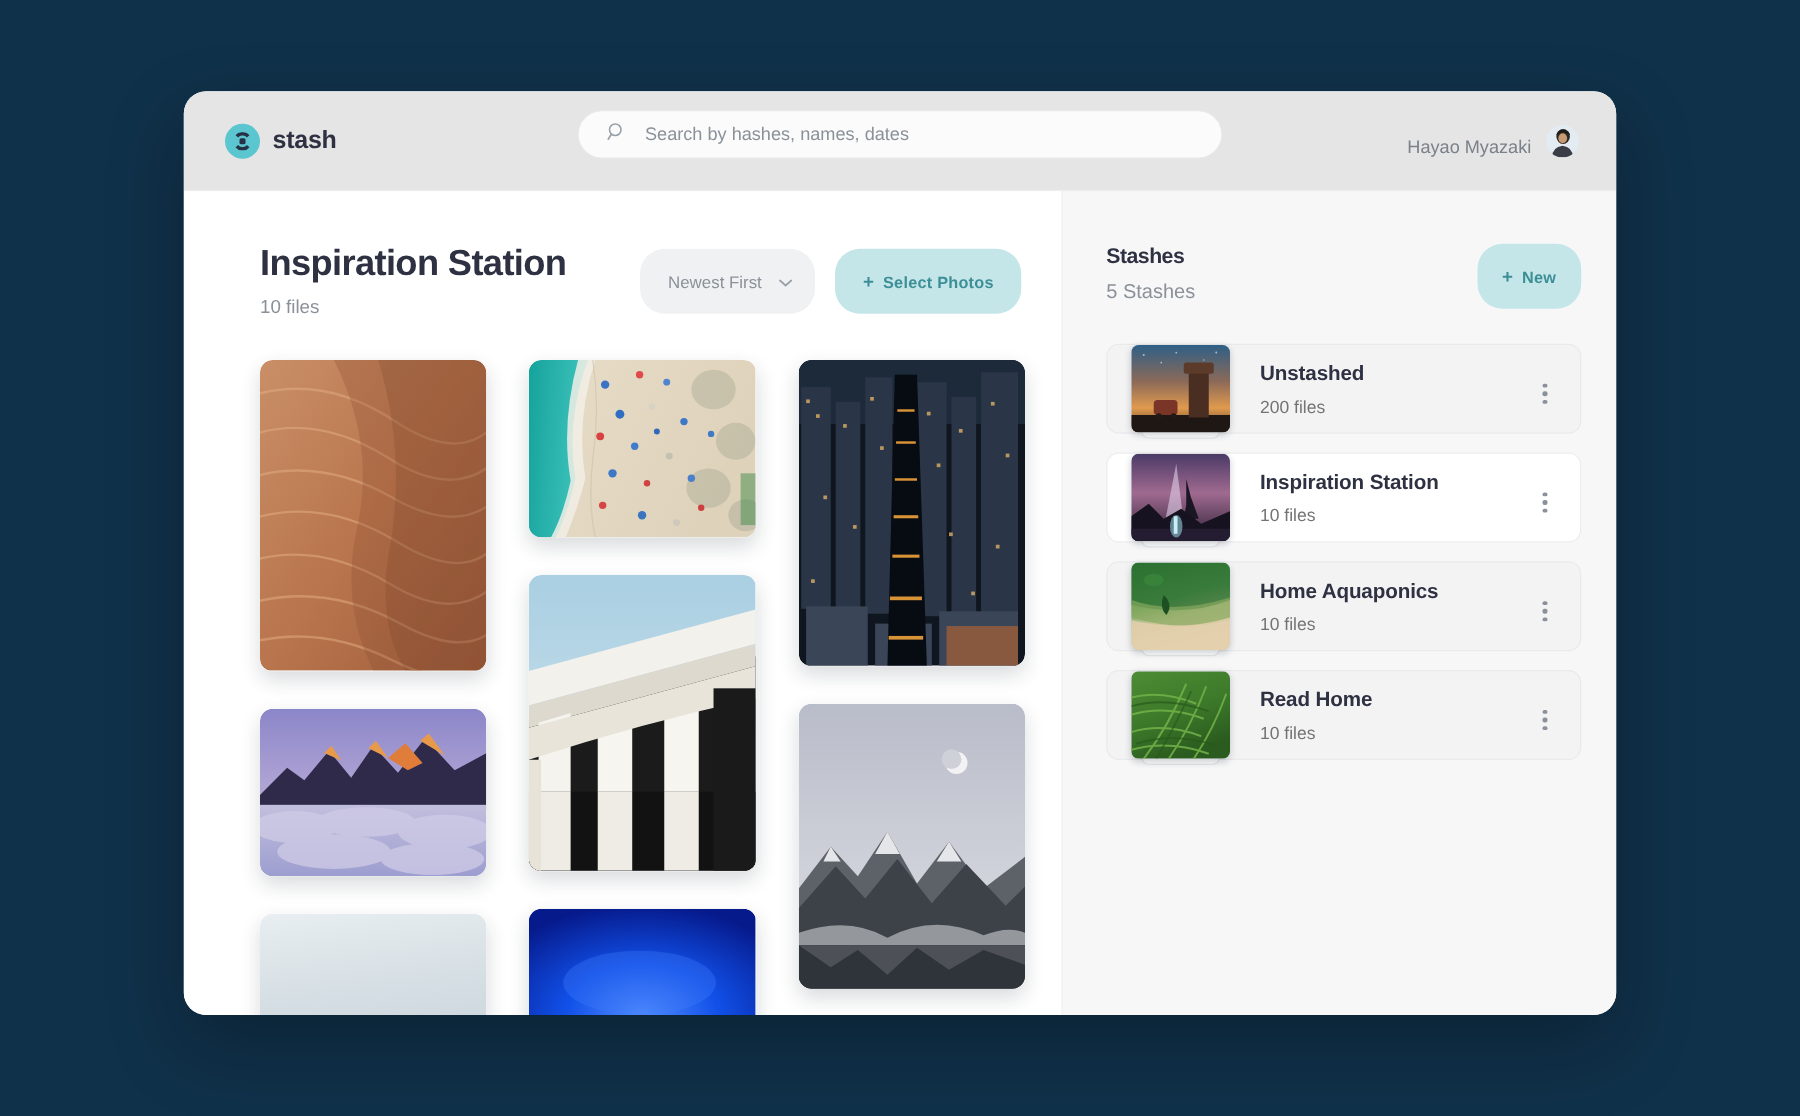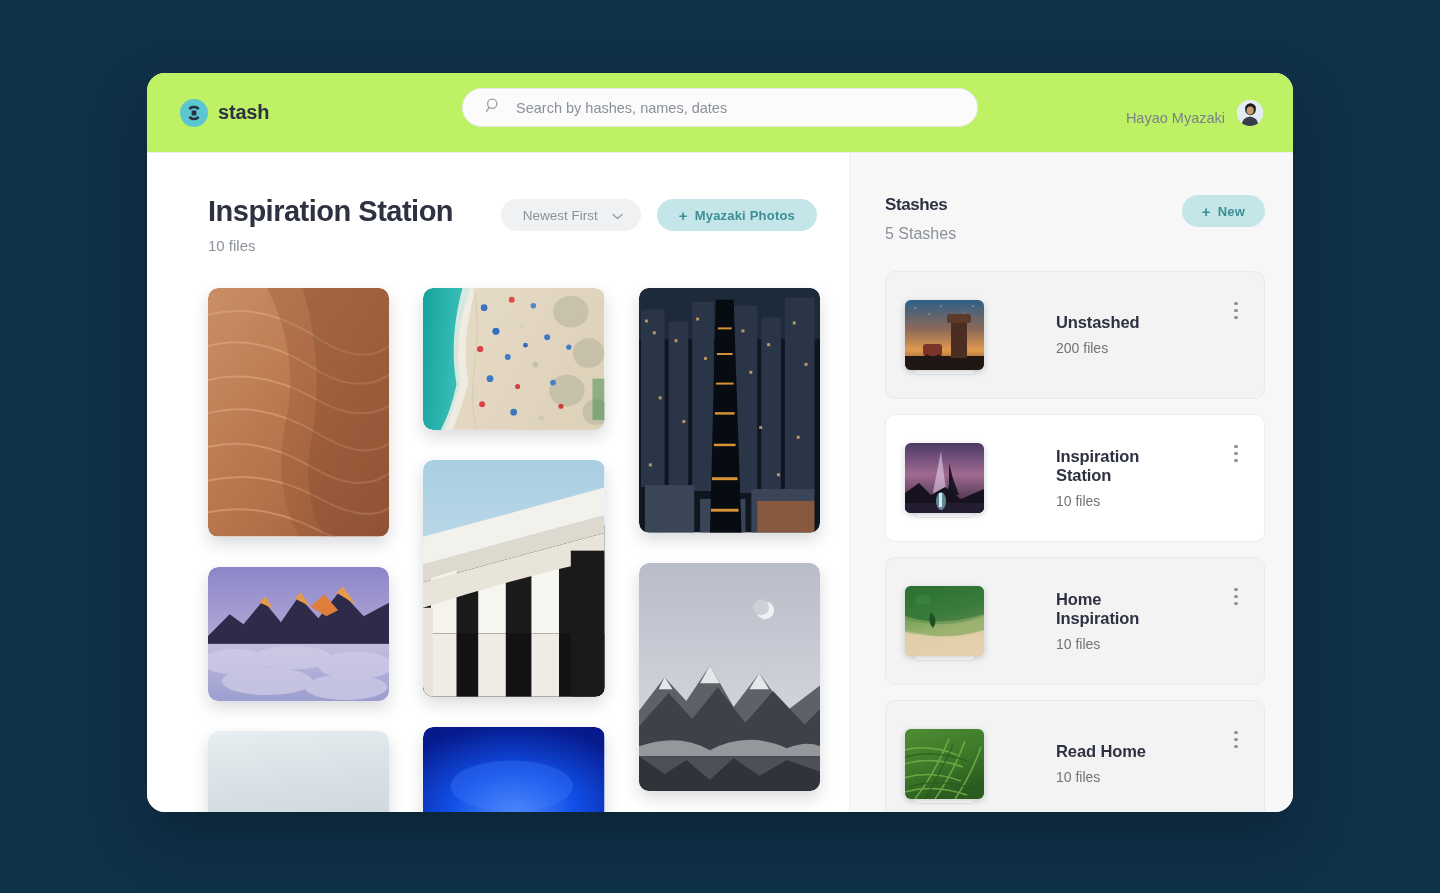--- a/index.html
+++ b/index.html
@@ -26,21 +26,21 @@
     background: #ffffff;
     border-radius: 18px;
     overflow: hidden;
     box-shadow: 0 24px 60px rgba(0,0,0,0.28);
   }
 
   
   .topbar {
     position: relative;
     height: 80px;
-    background: #bef264;
+    background: #e5e5e5;
     border-bottom: 1px solid #eceef0;
     display: flex;
     align-items: center;
   }
 
   .brand {
     display: flex;
     align-items: center;
     gap: 10px;
     margin-left: 33px;
@@ -147,21 +147,21 @@
     color: #8b9199;
   }
   .gal-actions {
     display: flex;
     align-items: center;
     gap: 16px;
     padding-top: 4px;
   }
 
   .pill {
-    height: 32px;
+    height: 52px;
     border-radius: 20px;
     display: inline-flex;
     align-items: center;
     justify-content: center;
     gap: 7px;
     font-size: 13px;
     font-weight: bold;
     border: none;
     cursor: pointer;
     font-family: "Liberation Sans", sans-serif;
@@ -237,30 +237,29 @@
   }
   .pill-new { padding: 0 20px; }
 
   .stash-list {
     margin-top: 28px;
     display: flex;
     flex-direction: column;
     gap: 15px;
   }
   .stash-item {
-    height: 128px;
+    height: 72px;
     border: 1px solid #e9eaeb;
     border-radius: 10px;
     background: #f3f3f4;
     display: flex;
     align-items: center;
     padding: 0 18px 0 19px;
     cursor: pointer;
     position: relative;
-    gap: 48px;
   }
   .stash-item.is-active {
     background: #ffffff;
     border-color: #ededee;
   }
 
   
   .stash-thumb {
     position: relative;
     width: 79px;
@@ -377,21 +376,21 @@
           <button class="pill pill-sort">
             <span>Newest First</span>
             <span>
               <svg width="11" height="7" viewBox="0 0 11 7">
                 <polyline points="1,1.4 5.5,5.4 10,1.4" fill="none" stroke="#9aa0a8" stroke-width="1.4" stroke-linecap="round" stroke-linejoin="round"></polyline>
               </svg>
             </span>
           </button>
           <button class="pill pill-teal">
             <span class="pill-plus">+</span>
-            <span>Myazaki Photos</span>
+            <span>Select Photos</span>
           </button>
         </div>
       </div>
 
       <div class="photo-grid">
 
         <div class="photo">
           <svg class="ph-img" viewBox="0 0 184 252" preserveAspectRatio="none">
             <defs>
               <linearGradient id="sand" x1="0" y1="0" x2="1" y2="1">
@@ -726,21 +725,21 @@
                 <rect width="79" height="70" fill="url(#aquag)"></rect>
                 <path d="M0 0 L79 0 L79 30 Q44 44 0 34 Z" fill="#2b6e30" opacity="0.75"></path>
                 <path d="M0 30 Q34 42 79 28 L79 46 Q40 56 0 44 Z" fill="#87a85e" opacity="0.7"></path>
                 <path d="M0 46 Q38 56 79 44 L79 70 L0 70 Z" fill="#e3cfab" opacity="0.85"></path>
                 <path d="M26 26 Q34 34 28 42 Q22 36 26 26 Z" fill="#1d4f22"></path>
                 <ellipse cx="18" cy="14" rx="8" ry="5" fill="#39863c" opacity="0.8"></ellipse>
               </svg>
             </div>
           </div>
           <div class="stash-meta">
-            <div class="stash-name">Home Inspiration</div>
+            <div class="stash-name">Home Aquaponics</div>
             <div class="stash-count">10 files</div>
           </div>
           <div class="kebab">
               <i></i>
               <i></i>
               <i></i>
             </div>
         </div>
 
         <div class="stash-item">

